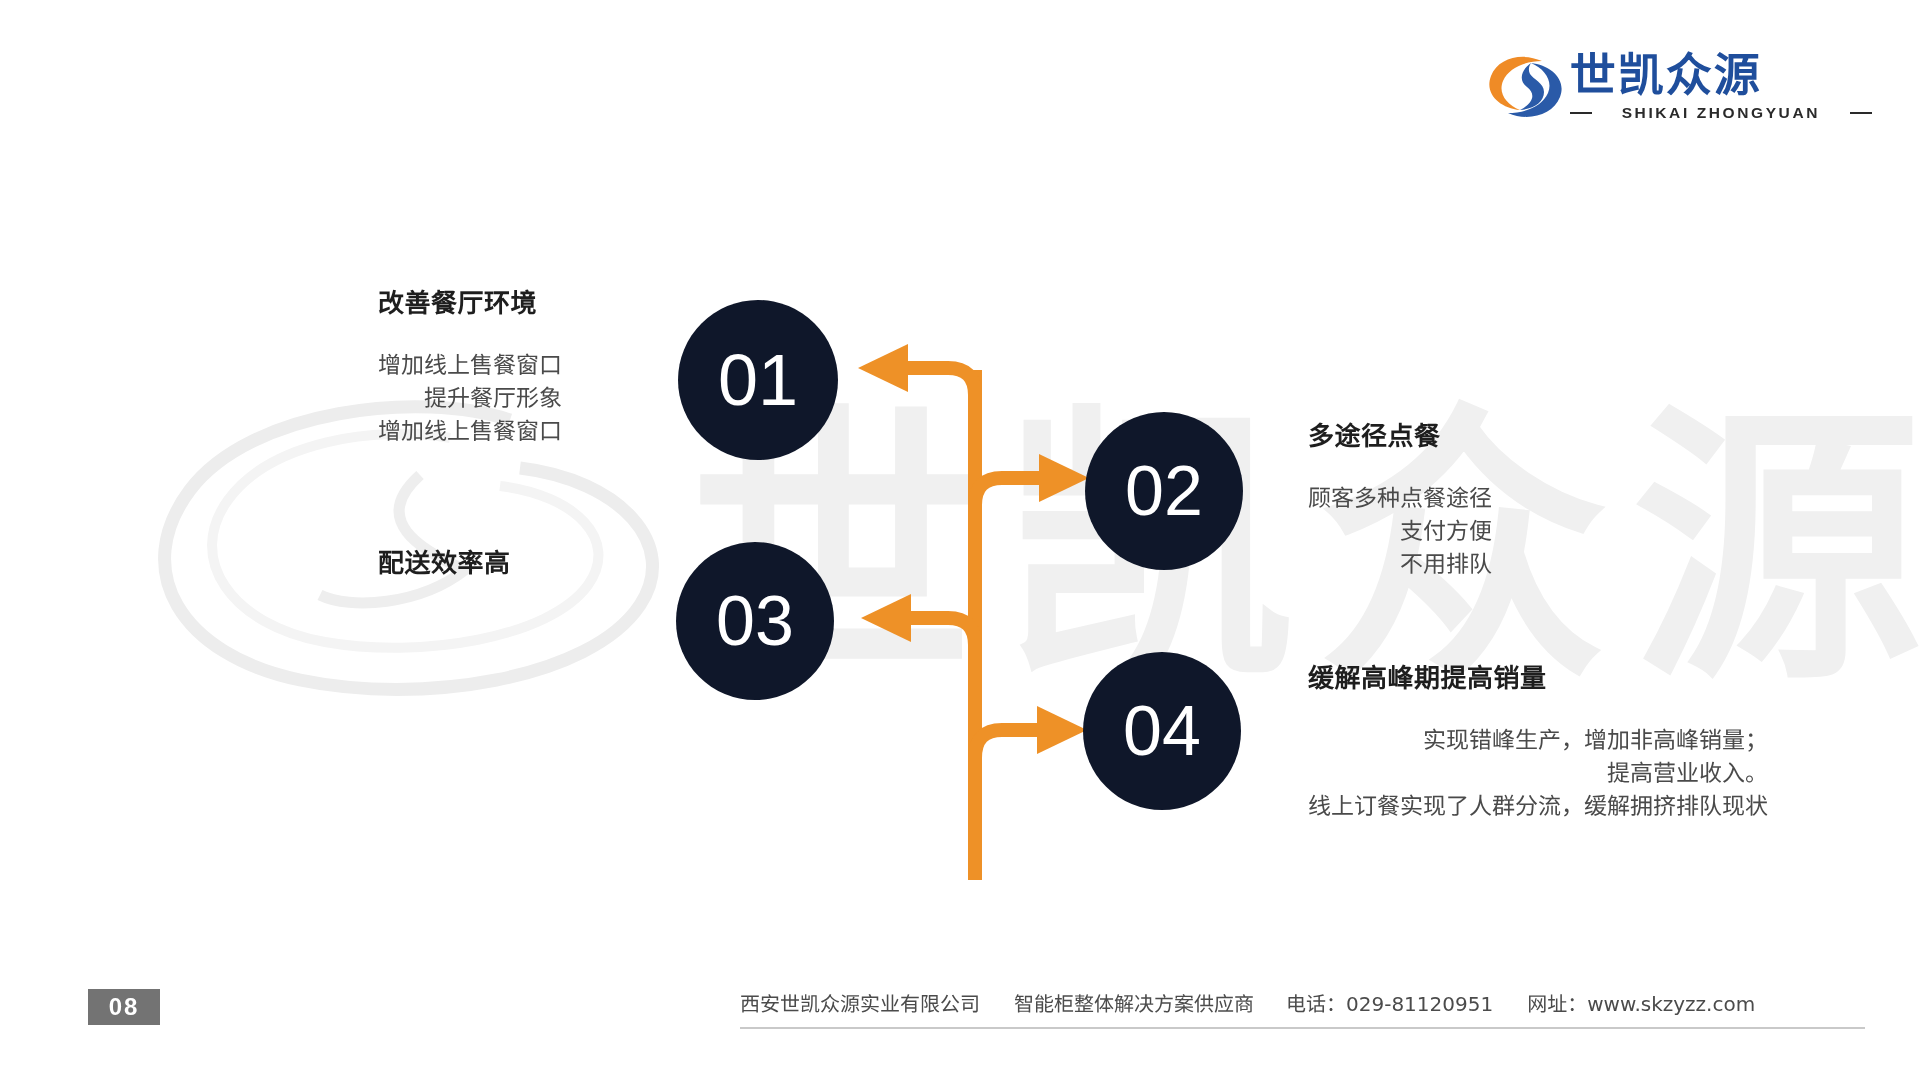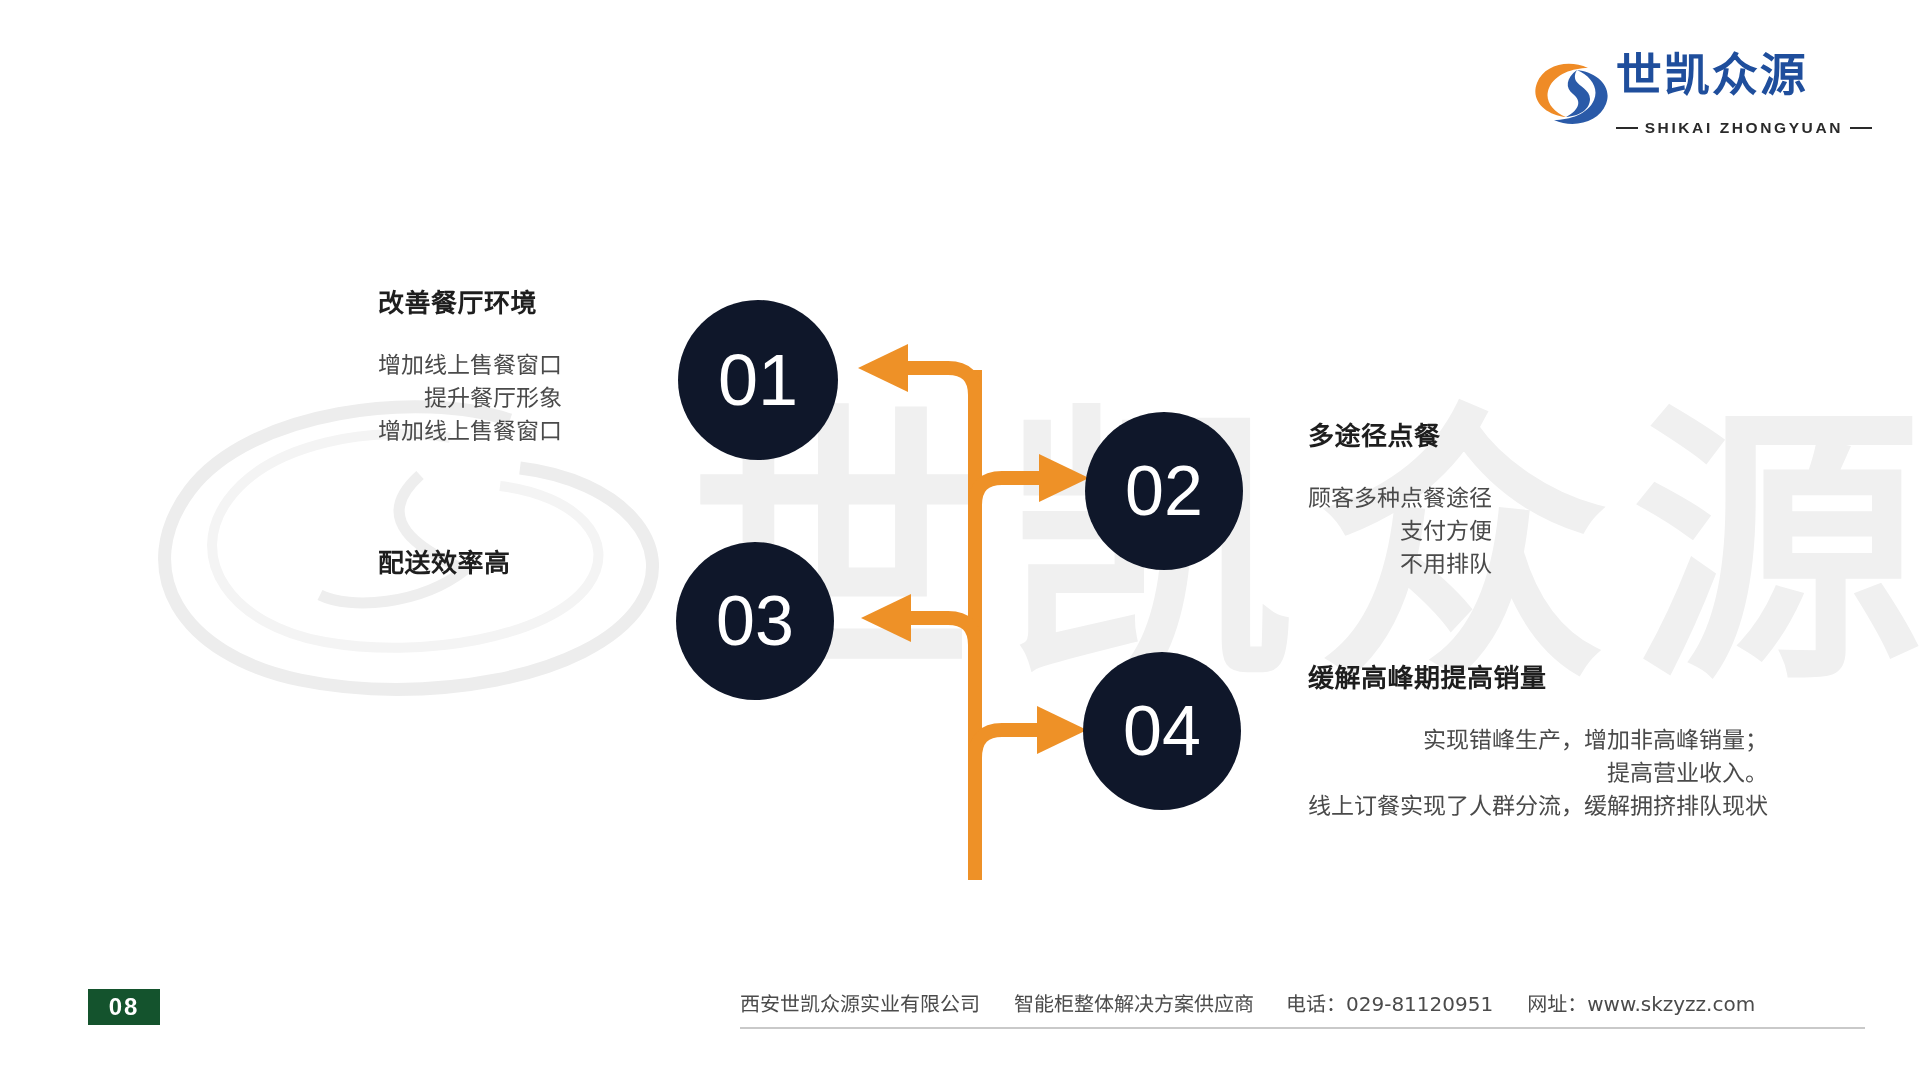--- a/index.html
+++ b/index.html
@@ -62,21 +62,21 @@
   .logo-mark { width: 78px; height: 70px; margin-right: 6px; }
   .logo-text-wrap { display: flex; flex-direction: column; justify-content: center; }
   .logo-cn {
     font-size: 46px;
     font-weight: 700;
     color: #1f4e9c;
     letter-spacing: 2px;
     line-height: 1.02;
     font-family: "DejaVu Sans", "Liberation Sans", sans-serif;
   }
-  .logo-en-row { display: flex; align-items: center; margin-top: 20px; }
+  .logo-en-row { display: flex; align-items: center; margin-top: 5px; gap: 23px; }
   .logo-en-line { height: 2px; background: #2a2a2a; width: 22px; }
   .logo-en {
     font-size: 15.5px;
     letter-spacing: 2.6px;
     color: #2a2a2a;
     font-weight: 600;
     padding: 0 7px;
     font-family: "Liberation Sans", sans-serif;
   }
 
@@ -163,21 +163,21 @@
   .blk-2 { left: 1308px; top: 415px; }
   .blk-4 { left: 1308px; top: 657px; }
 
   
   .page-badge {
     position: absolute;
     left: 88px;
     top: 989px;
     width: 72px;
     height: 36px;
-    background: #14532d;
+    background: #737373;
     color: #ffffff;
     font-size: 24px;
     font-weight: 700;
     letter-spacing: 2px;
     display: flex;
     align-items: center;
     justify-content: center;
     font-family: "Liberation Sans", sans-serif;
     z-index: 5;
   }

